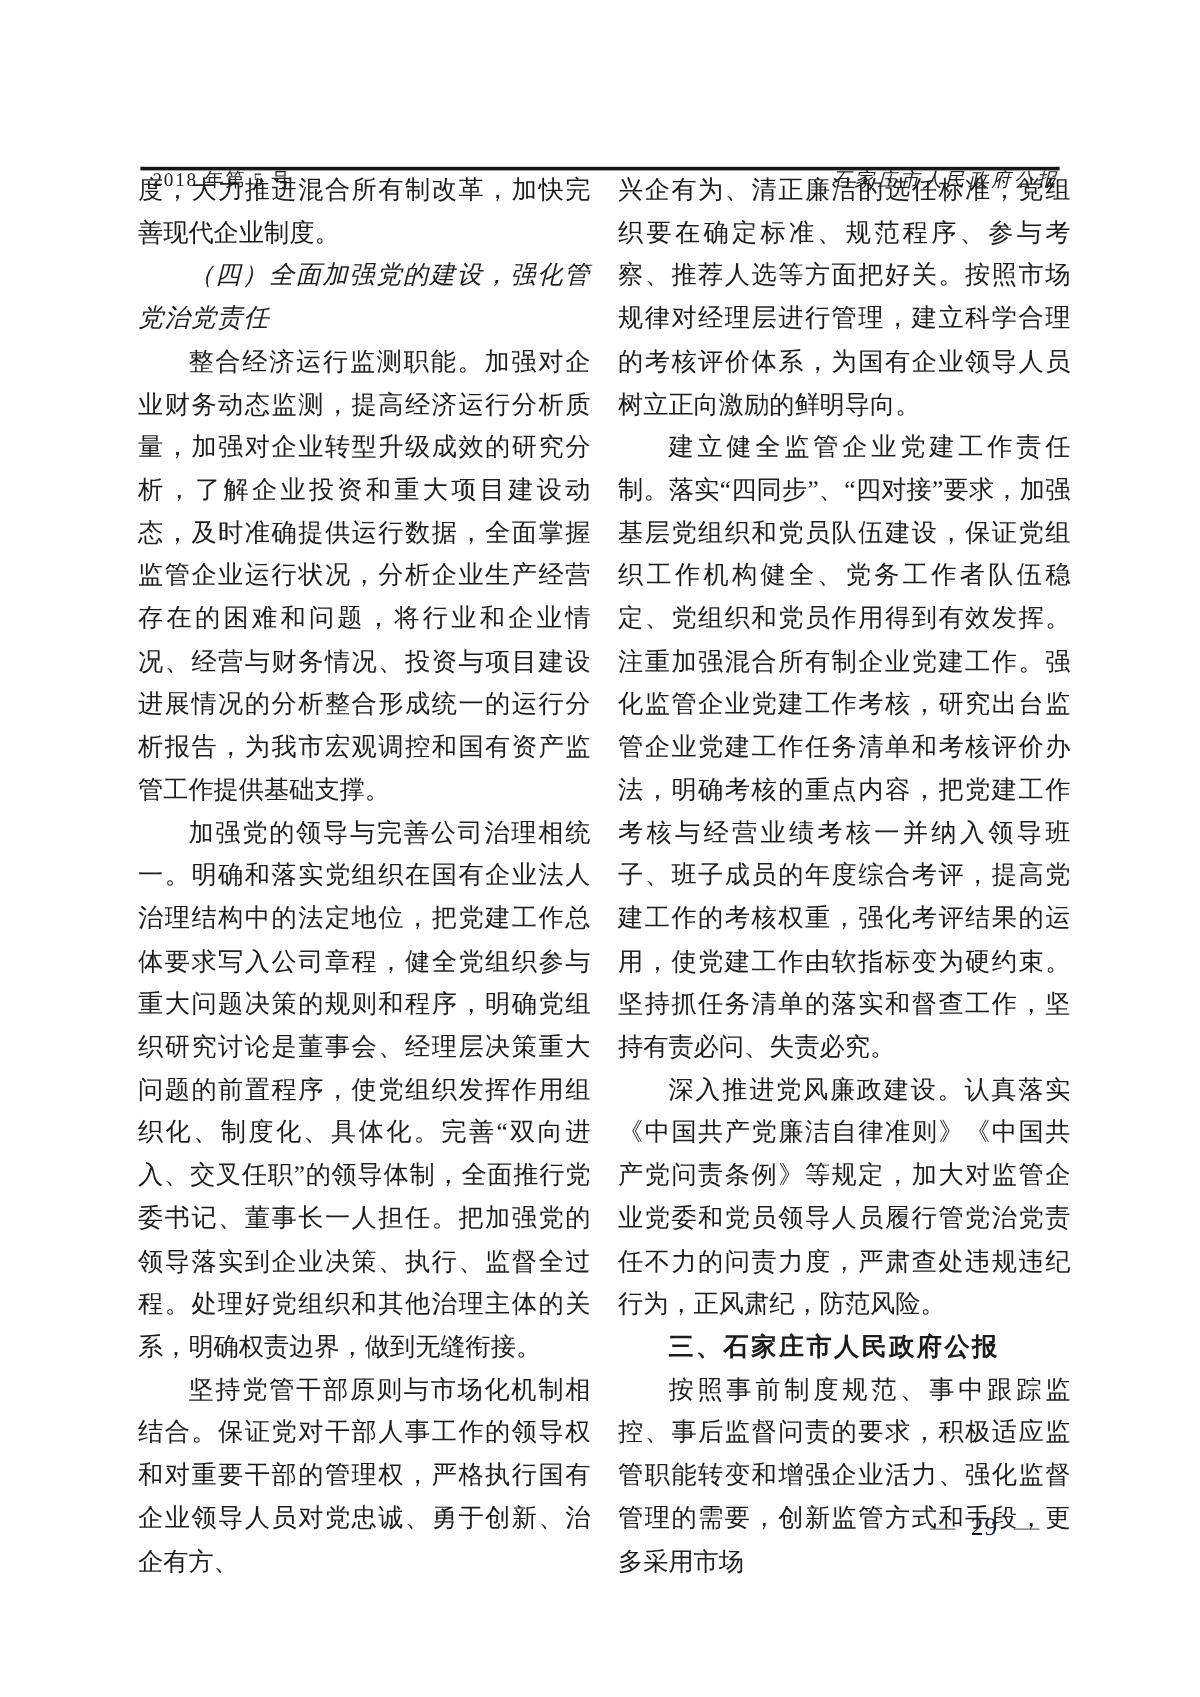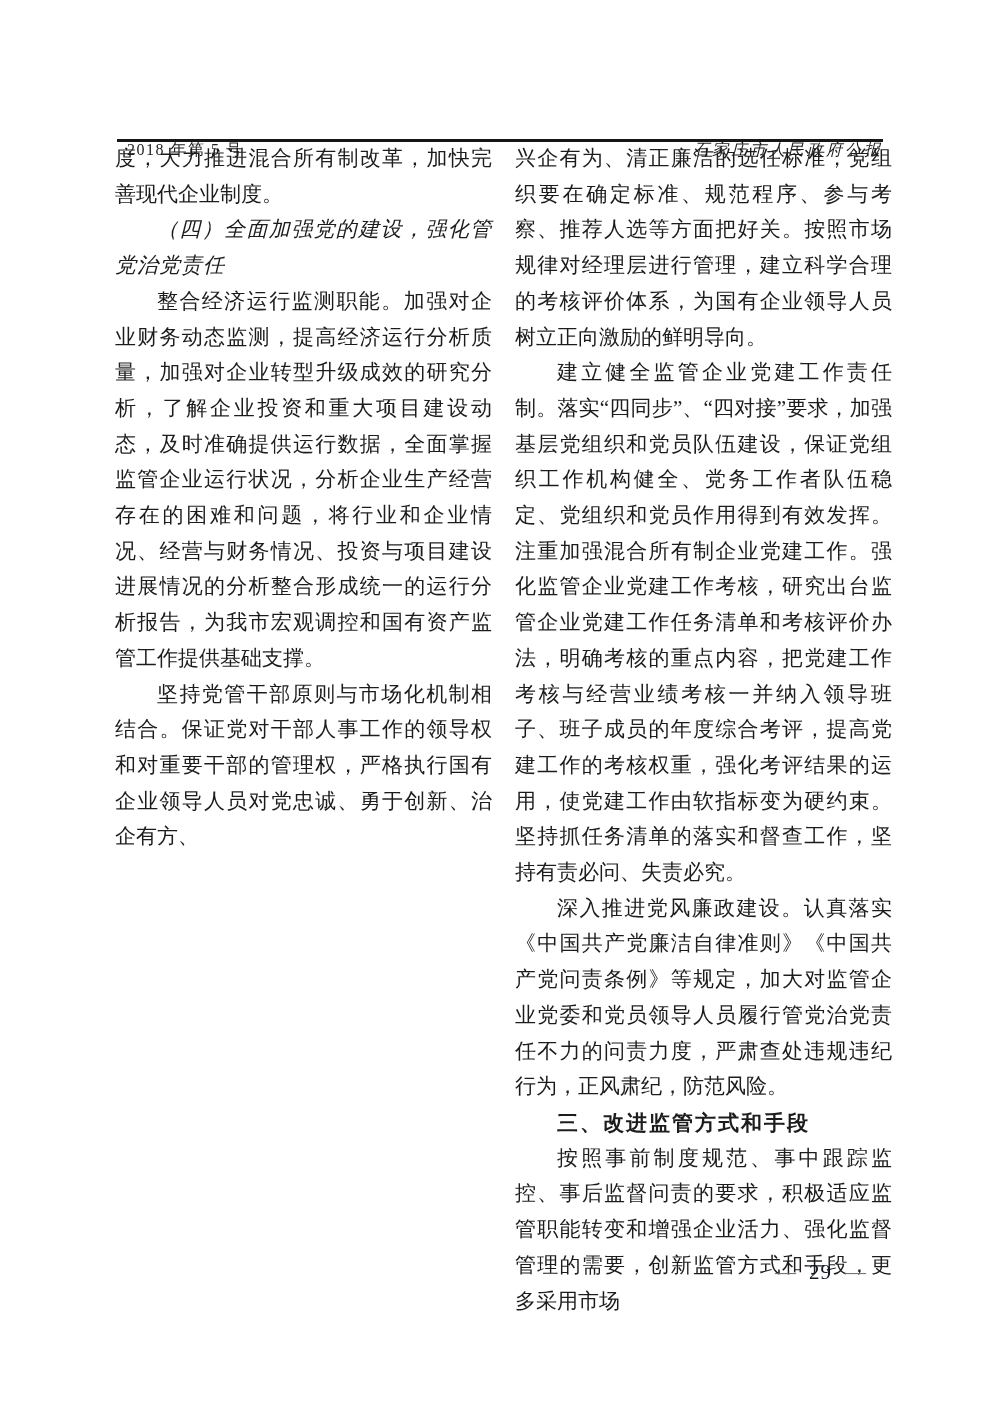--- a/index.html
+++ b/index.html
@@ -77,28 +77,29 @@
   </div>
 
   <div class="header-rule"></div>
 
   <div class="content">
 
     <div class="col">
       <p>度，大力推进混合所有制改革，加快完善现代企业制度。</p>
       <p class="indent kaiti-heading">（四）全面加强党的建设，强化管党治党责任</p>
       <p class="indent">整合经济运行监测职能。加强对企业财务动态监测，提高经济运行分析质量，加强对企业转型升级成效的研究分析，了解企业投资和重大项目建设动态，及时准确提供运行数据，全面掌握监管企业运行状况，分析企业生产经营存在的困难和问题，将行业和企业情况、经营与财务情况、投资与项目建设进展情况的分析整合形成统一的运行分析报告，为我市宏观调控和国有资产监管工作提供基础支撑。</p>
+      <p class="indent">加强党的领导与完善公司治理相统一。明确和落实党组织在国有企业法人治理结构中的法定地位，把党建工作总体要求写入公司章程，健全党组织参与重大问题决策的规则和程序，明确党组织研究讨论是董事会、经理层决策重大问题的前置程序，使党组织发挥作用组织化、制度化、具体化。完善“双向进入、交叉任职”的领导体制，全面推行党委书记、董事长一人担任。把加强党的领导落实到企业决策、执行、监督全过程。处理好党组织和其他治理主体的关系，明确权责边界，做到无缝衔接。</p>
       <p class="indent">坚持党管干部原则与市场化机制相结合。保证党对干部人事工作的领导权和对重要干部的管理权，严格执行国有企业领导人员对党忠诚、勇于创新、治企有方、</p>
     </div>
 
     <div class="col">
       <p>兴企有为、清正廉洁的选任标准，党组织要在确定标准、规范程序、参与考察、推荐人选等方面把好关。按照市场规律对经理层进行管理，建立科学合理的考核评价体系，为国有企业领导人员树立正向激励的鲜明导向。</p>
       <p class="indent">建立健全监管企业党建工作责任制。落实“四同步”、“四对接”要求，加强基层党组织和党员队伍建设，保证党组织工作机构健全、党务工作者队伍稳定、党组织和党员作用得到有效发挥。注重加强混合所有制企业党建工作。强化监管企业党建工作考核，研究出台监管企业党建工作任务清单和考核评价办法，明确考核的重点内容，把党建工作考核与经营业绩考核一并纳入领导班子、班子成员的年度综合考评，提高党建工作的考核权重，强化考评结果的运用，使党建工作由软指标变为硬约束。坚持抓任务清单的落实和督查工作，坚持有责必问、失责必究。</p>
       <p class="indent">深入推进党风廉政建设。认真落实《中国共产党廉洁自律准则》《中国共产党问责条例》等规定，加大对监管企业党委和党员领导人员履行管党治党责任不力的问责力度，严肃查处违规违纪行为，正风肃纪，防范风险。</p>
-      <p class="indent bold-heading">三、改进监管方式和手段</p>
+      <p class="indent bold-heading">三、石家庄市人民政府公报</p>
       <p class="indent">按照事前制度规范、事中跟踪监控、事后监督问责的要求，积极适应监管职能转变和增强企业活力、强化监督管理的需要，创新监管方式和手段，更多采用市场</p>
     </div>
 
   </div>
 
   <div class="page-number">
     <span class="dash">—</span>
     <span class="num">29</span>
     <span class="dash">—</span>
   </div>

